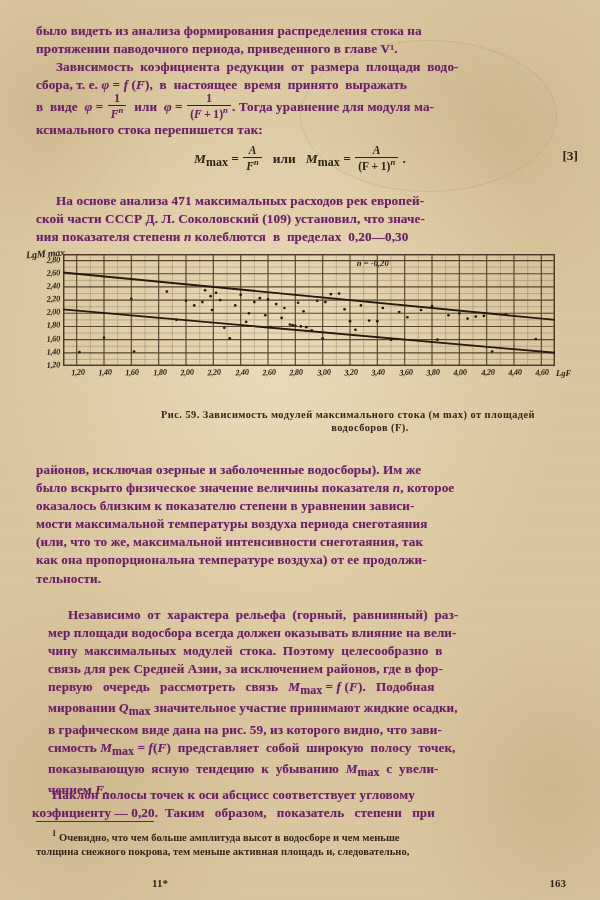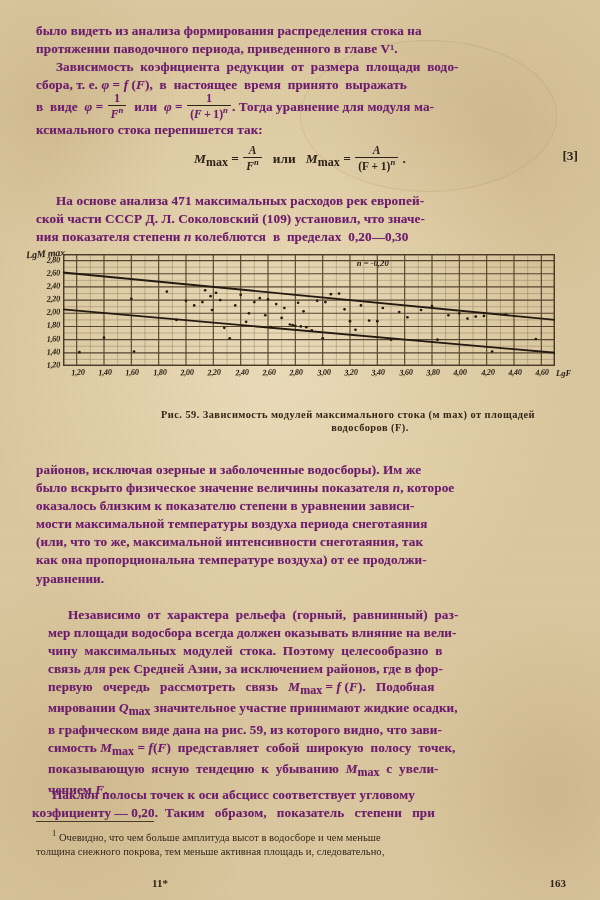--- a/index.html
+++ b/index.html
@@ -134,21 +134,21 @@
     width: 118px; height: 0;
     border-top: 1.1px solid #4a3a27;
   }
   #footnote {
     position: absolute;
     left: 36px; top: 826px; width: 530px;
     font-size: 10.6px;
     line-height: 14.6px;
     text-align: justify;
     color: #33261a;
-    font-weight: 400;
+    font-weight: 700;
   }
   #footnote .ind { display:inline-block; width: 16px; }
 
   .pagenum {
     position: absolute;
     font-size: 11px;
     font-weight: 700;
     color: #2e2318;
     top: 877px;
   }
@@ -402,21 +402,21 @@
     </div>
     <div>
       мости&nbsp;максимальной&nbsp;температуры&nbsp;воздуха&nbsp;периода&nbsp;снеготаяния
     </div>
     <div>
       (или,&nbsp;что&nbsp;то&nbsp;же,&nbsp;максимальной&nbsp;интенсивности&nbsp;снеготаяния,&nbsp;так
     </div>
     <div>
       как&nbsp;она&nbsp;пропорциональна&nbsp;температуре&nbsp;воздуха)&nbsp;от&nbsp;ее&nbsp;продолжи-
     </div>
-    <div>уравнении.</div>
+    <div>тельности.</div>
   </div>
 
   <div class="para" style="left:48px; top:606px; width:530px;">
     <div>
       <span class="ind"></span>Независимо&nbsp; от&nbsp; характера&nbsp; рельефа&nbsp; (горный,&nbsp; равнинный)&nbsp; раз-
     </div>
     <div>
       мер площади водосбора всегда должен оказывать влияние на вели-
     </div>
     <div>

